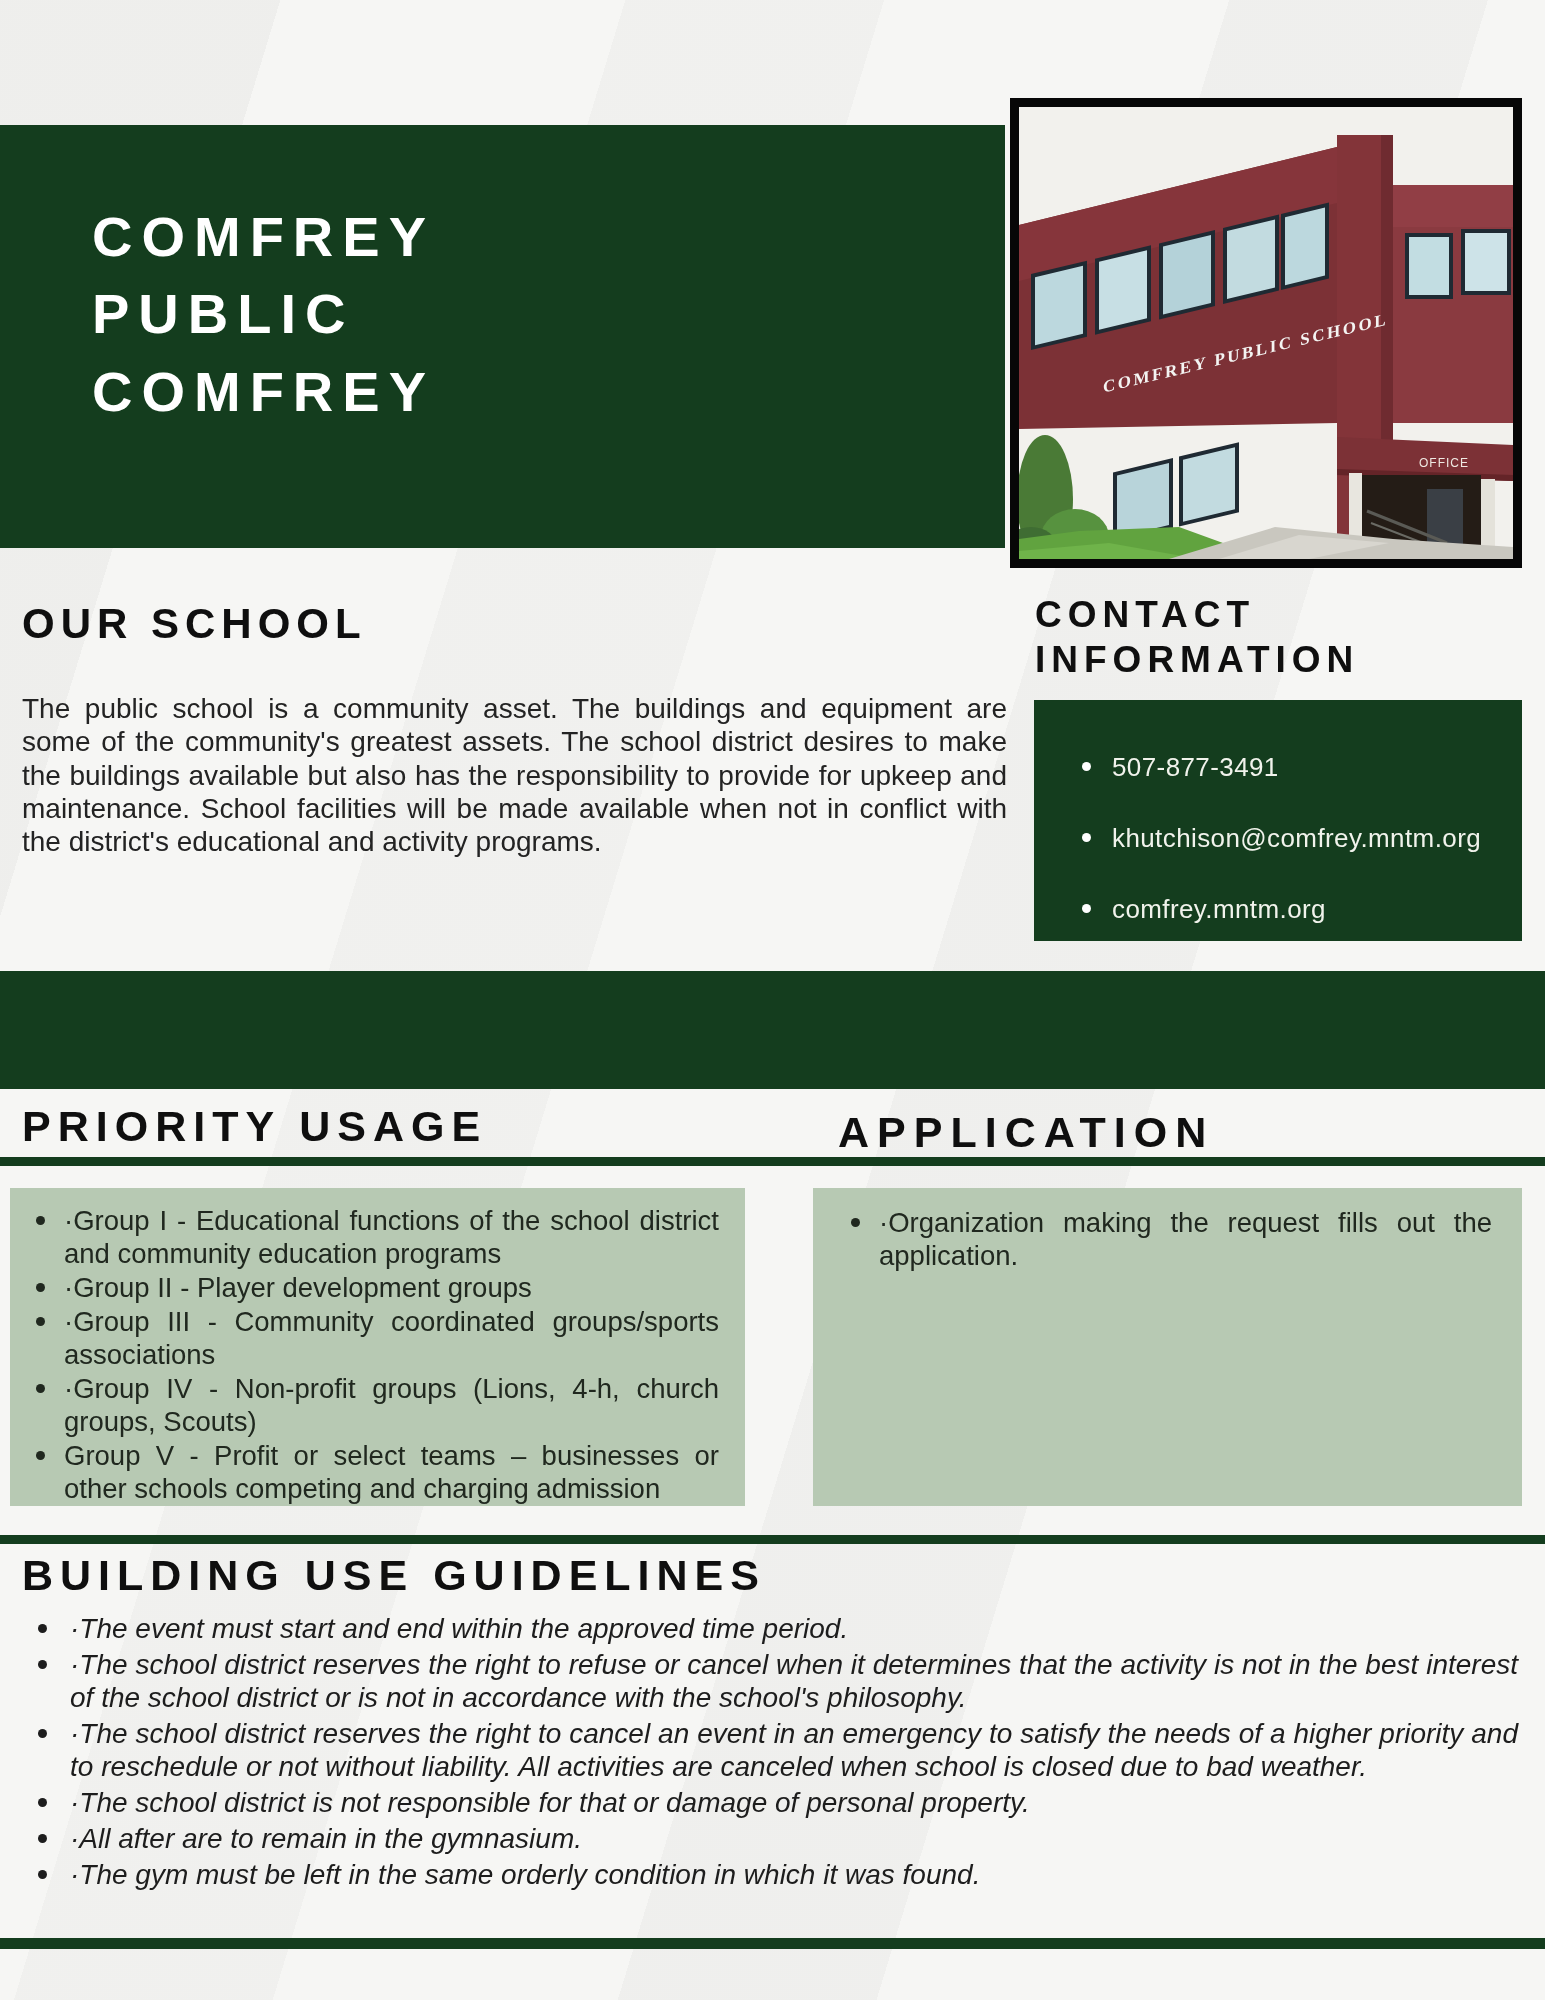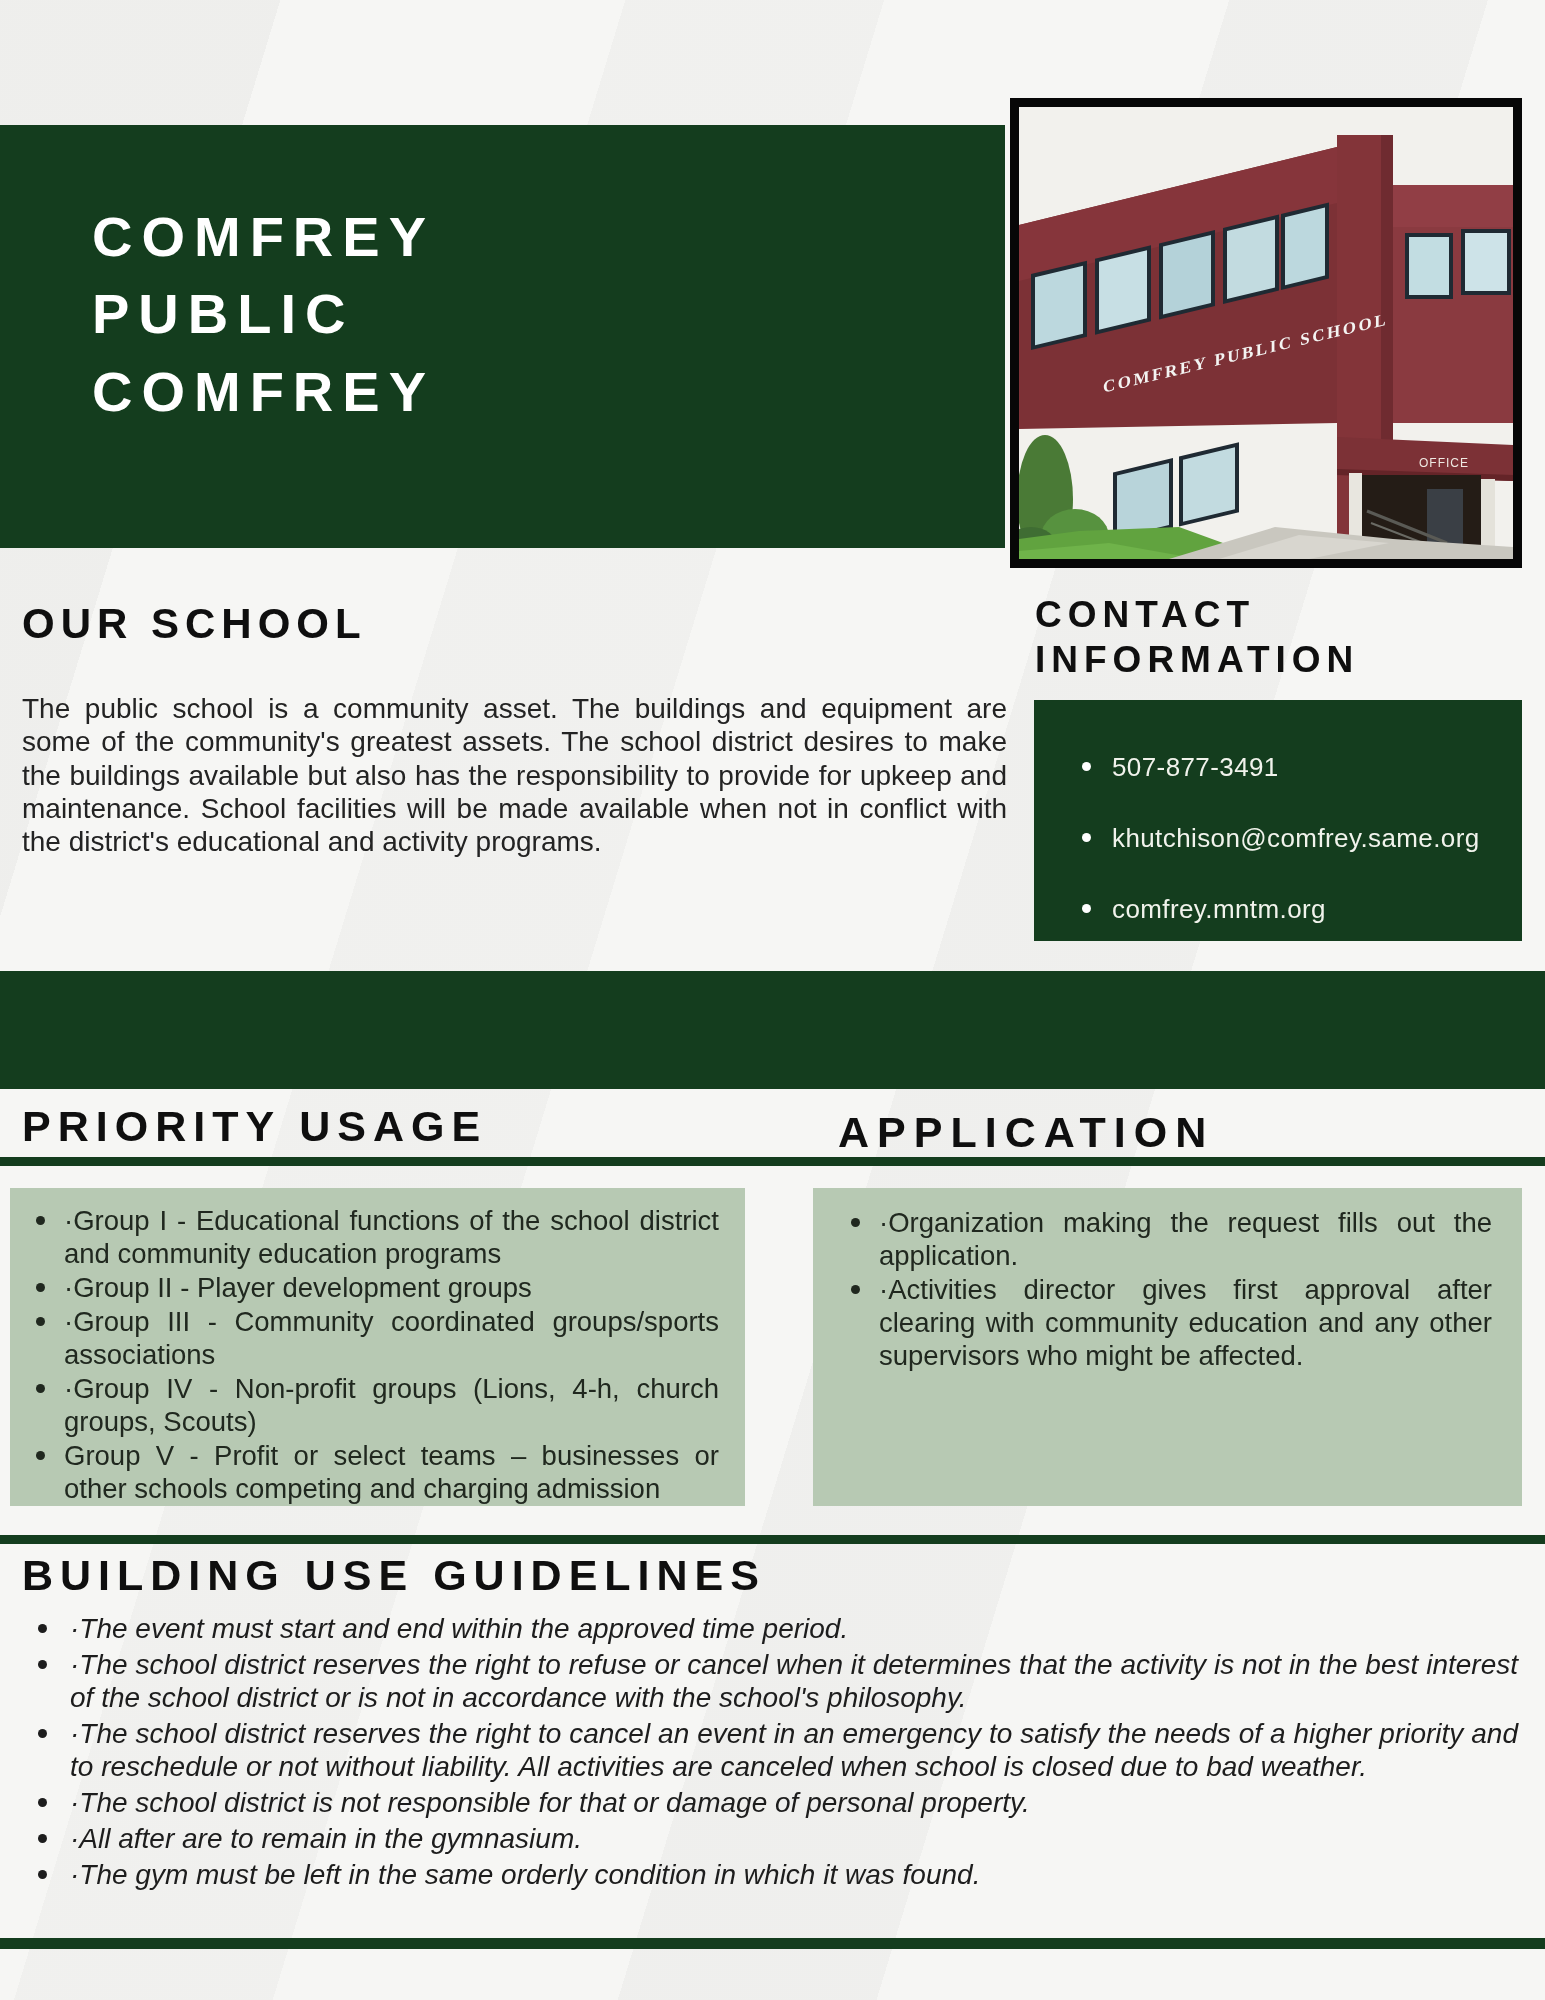--- a/index.html
+++ b/index.html
@@ -139,21 +139,21 @@
   <div class="abs h2 our-school-h">OUR SCHOOL</div>
   <div class="abs our-school-p">The public school is a community asset. The buildings and equipment are some of the community's greatest assets. The school district desires to make the buildings available but also has the responsibility to provide for upkeep and maintenance. School facilities will be made available when not in conflict with the district's educational and activity programs.</div>
 
   <div class="abs h2 contact-h">
     <div>CONTACT</div>
     <div>INFORMATION</div>
   </div>
   <div class="abs contact-box">
     <ul class="contact-list">
         <li>507-877-3491</li>
-        <li>khutchison@comfrey.same.org</li>
+        <li>khutchison@comfrey.mntm.org</li>
         <li>comfrey.mntm.org</li>
       </ul>
   </div>
 
   <div class="abs mid-band"></div>
 
   <div class="abs h2 priority-h">PRIORITY USAGE</div>
   <div class="abs h2 application-h">APPLICATION</div>
   <div class="abs rule rule-1"></div>
 
@@ -162,21 +162,20 @@
         <li>·Group I - Educational functions of the school district and community education programs</li>
         <li>·Group II - Player development groups</li>
         <li>·Group III - Community coordinated groups/sports associations</li>
         <li>·Group IV - Non-profit groups (Lions, 4-h, church groups, Scouts)</li>
         <li>Group V - Profit or select teams – businesses or other schools competing and charging admission</li>
       </ul>
   </div>
   <div class="abs sage-box box-right">
     <ul class="sage-list">
         <li>·Organization making the request fills out the application.</li>
-        <li>·Activities director gives first approval after clearing with community education and any other supervisors who might be affected.</li>
       </ul>
   </div>
 
   <div class="abs rule rule-2"></div>
   <div class="abs h2 building-h">BUILDING USE GUIDELINES</div>
   <ul class="guide-list">
       <li>·The event must start and end within the approved time period.</li>
       <li>·The school district reserves the right to refuse or cancel when it determines that the activity is not in the best interest of the school district or is not in accordance with the school's philosophy.</li>
       <li>·The school district reserves the right to cancel an event in an emergency to satisfy the needs of a higher priority and to reschedule or not without liability. All activities are canceled when school is closed due to bad weather.</li>
       <li>·The school district is not responsible for that or damage of personal property.</li>

